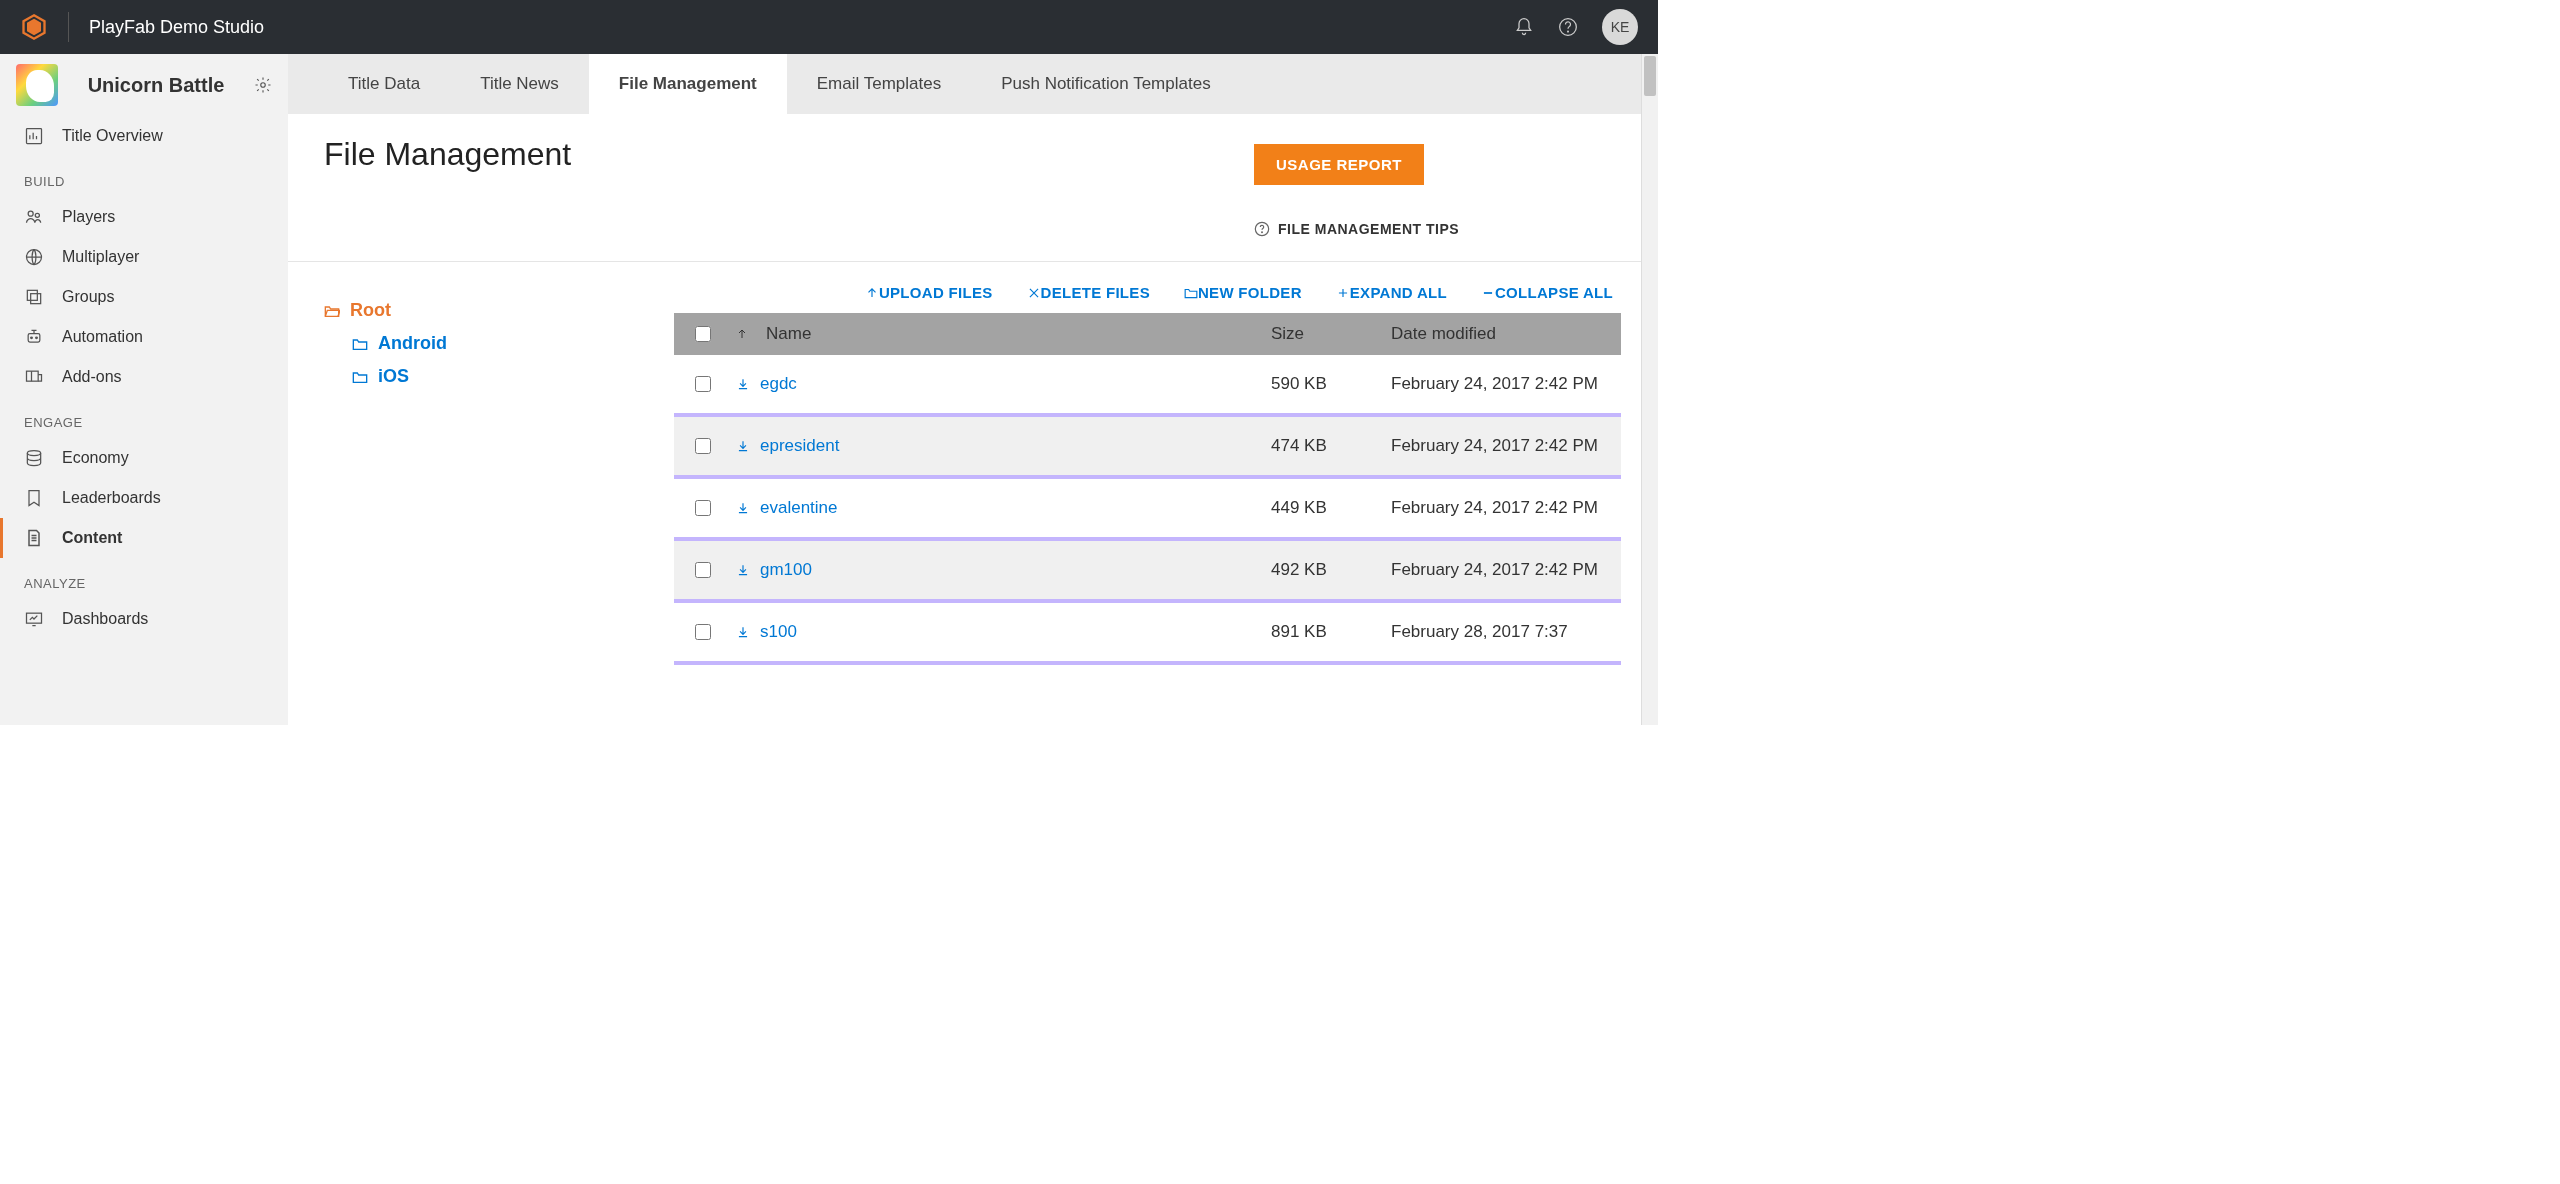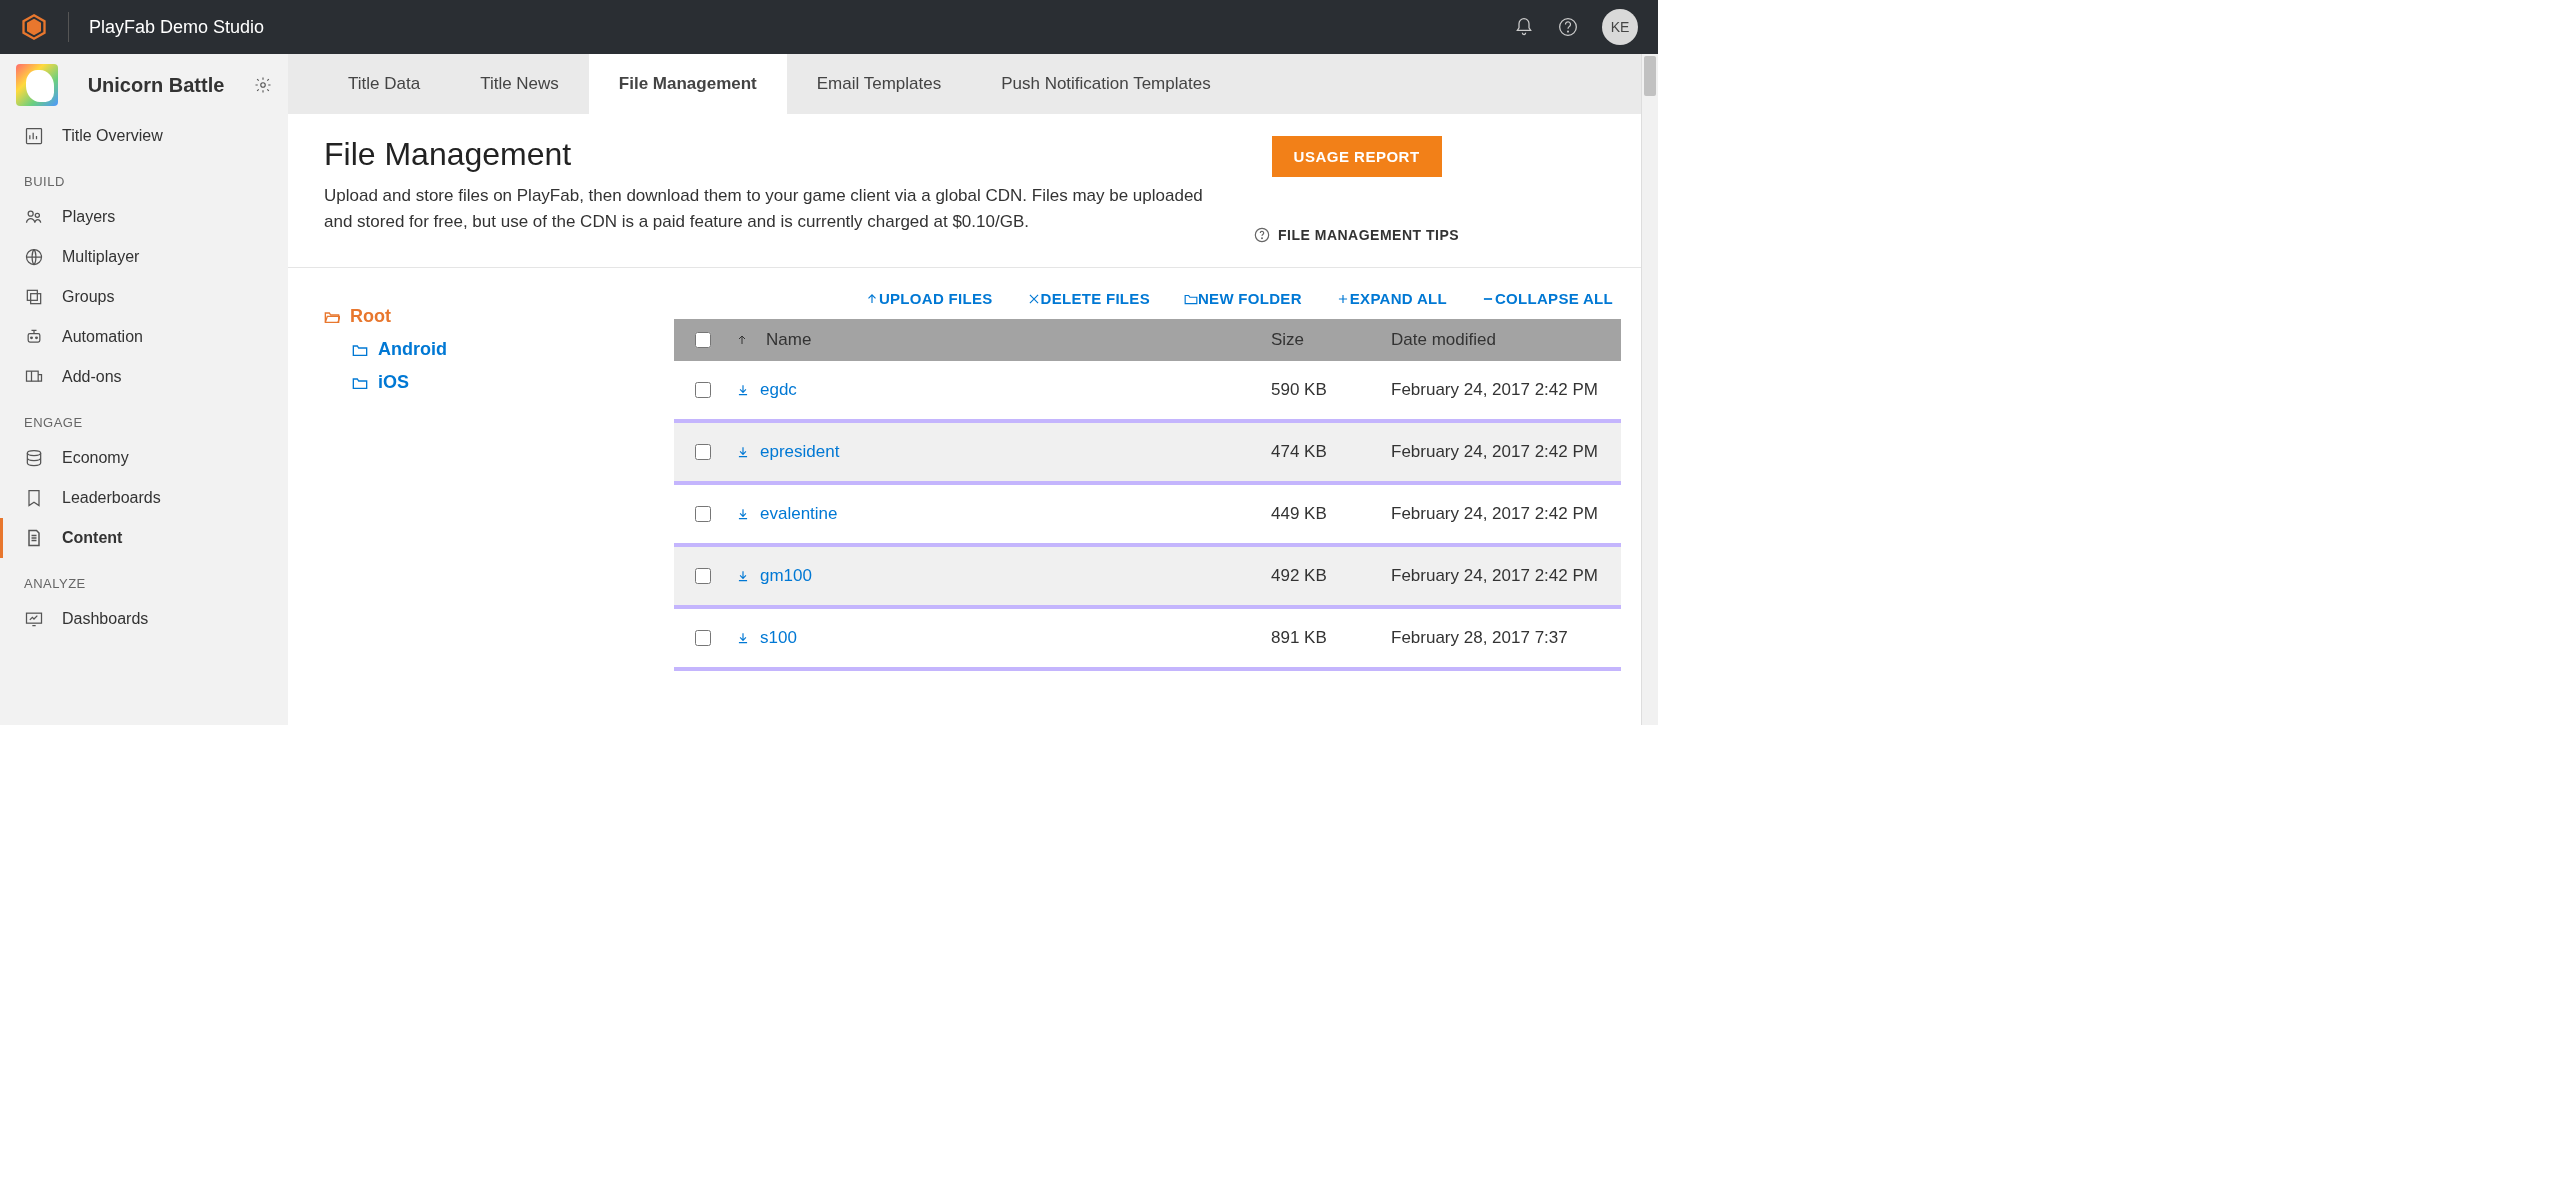--- a/index.html
+++ b/index.html
@@ -35,21 +35,21 @@
 
 .main { flex: 1; display: flex; flex-direction: column; min-width: 0; background: #fff; }
 .tabs { display: flex; background: #eaeaea; padding-left: 30px; }
 .tab { padding: 20px 30px; font-size: 17px; color: #444; cursor: pointer; }
 .tab.active { background: #fff; font-weight: 600; }
 
 .page-head { padding: 22px 36px 24px; display: flex; align-items: flex-start; gap: 30px; border-bottom: 1px solid #e5e5e5; }
 .page-head-left { flex: 1; max-width: 900px; }
 .page-title { font-size: 32px; font-weight: 400; margin-bottom: 10px; color: #222; }
 .page-desc { font-size: 17px; line-height: 1.55; color: #333; }
-.page-head-right { display: flex; flex-direction: column; align-items: center; gap: 50px; }
+.page-head-right { display: flex; flex-direction: column; align-items: flex-start; gap: 36px; margin-top: 8px; }
 .btn-primary { background: #f28018; color: #fff; border: none; padding: 12px 22px; font-size: 15px; font-weight: 600; letter-spacing: .5px; cursor: pointer; }
 .tips { display: flex; align-items: center; gap: 8px; font-size: 14px; font-weight: 700; color: #333; letter-spacing: .5px; cursor: pointer; }
 .tips svg { width: 16px; height: 16px; color: #666; }
 
 .content-body { display: flex; padding: 18px 0 0 36px; flex: 1; min-height: 0; }
 .tree { width: 350px; padding-top: 14px; }
 .tree-node { display: flex; align-items: center; gap: 10px; font-size: 18px; font-weight: 600; padding: 6px 0; cursor: pointer; }
 .tree-node.root { color: #e8772e; }
 .tree-node.child { color: #0078d4; margin-left: 28px; }
 .tree-ico { width: 16px; height: 14px; }
@@ -207,21 +207,20 @@
         <div class="tab">Title Data</div>
         <div class="tab">Title News</div>
         <div class="tab active">File Management</div>
         <div class="tab">Email Templates</div>
         <div class="tab">Push Notification Templates</div>
       </div>
 
       <div class="page-head">
         <div class="page-head-left">
           <h1 class="page-title">File Management</h1>
-          <p class="page-desc">Upload and store files on PlayFab, then download them to your game client via a global CDN. Files may be uploaded and stored for free, but use of the CDN is a paid feature and is currently charged at $0.10/GB.</p>
         </div>
         <div class="page-head-right">
           <button class="btn-primary">USAGE REPORT</button>
           <div class="tips">
             <svg viewBox="0 0 24 24" fill="none" stroke="currentColor" stroke-width="1.8">
                 <circle cx="12" cy="12" r="10"></circle>
                 <path d="M9.5 9a2.5 2.5 0 114 2c-.8.6-1.5 1-1.5 2.2"></path>
                 <circle cx="12" cy="17" r=".6" fill="currentColor"></circle>
               </svg>
             <span>FILE MANAGEMENT TIPS</span>

